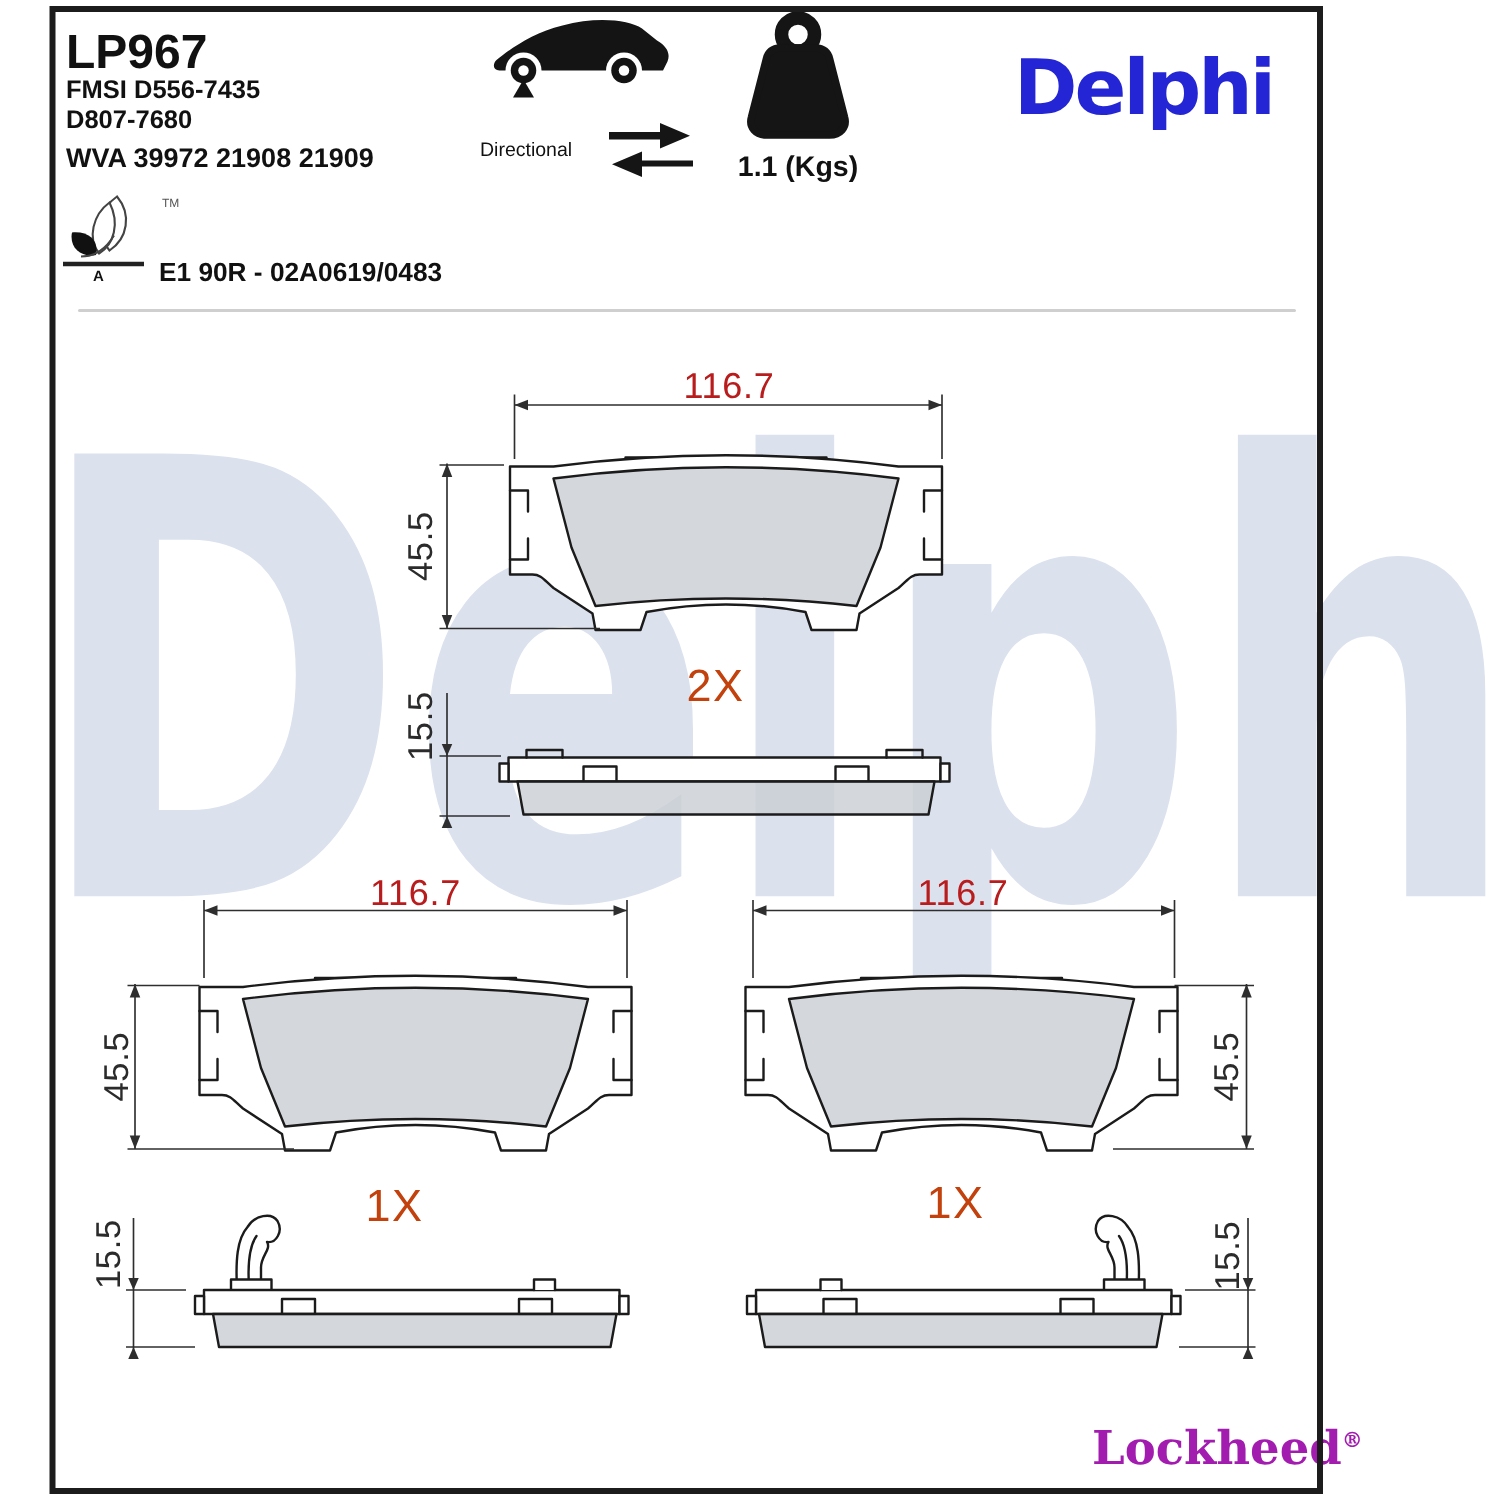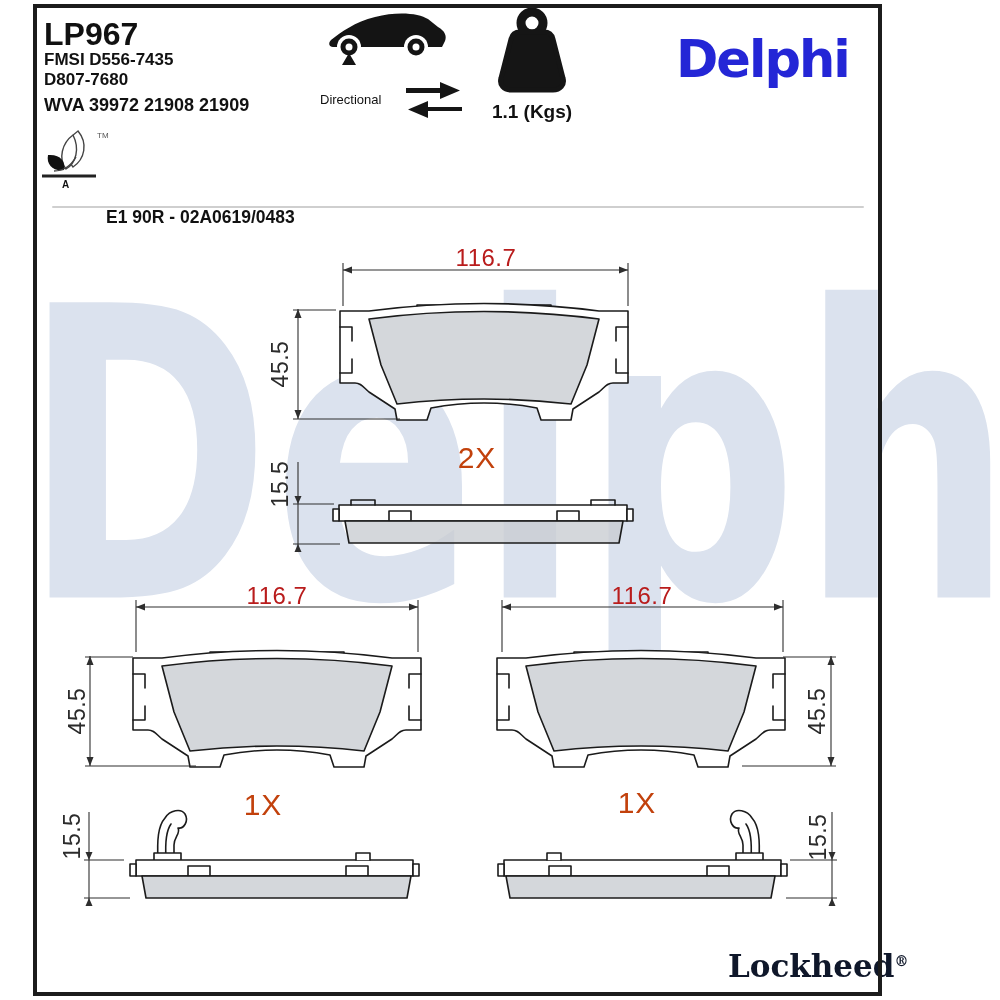--- a/index.html
+++ b/index.html
@@ -11,33 +11,33 @@
   .frame{position:absolute;left:33px;top:4px;width:849px;height:992px;border:4px solid #1c1c1c;
         box-sizing:border-box;z-index:6;pointer-events:none;}
   .hdr-part{position:absolute;left:44px;top:16px;font-size:32px;font-weight:bold;z-index:3;}
   .hdr-code{position:absolute;font-size:17px;font-weight:bold;z-index:3;}
   .hdr-wva{position:absolute;left:44px;top:95px;font-size:18px;font-weight:bold;z-index:3;}
   .directional{position:absolute;left:320px;top:92px;font-size:13px;z-index:3;}
   .weight-label{position:absolute;left:532px;top:101px;transform:translateX(-50%);
         font-size:19px;font-weight:bold;z-index:3;white-space:nowrap;}
   .logo{position:absolute;left:676px;top:34px;font-family:"DejaVu Sans",sans-serif;
         font-weight:bold;font-size:51px;letter-spacing:-2px;color:#2426d6;z-index:3;line-height:1;}
-  .eco-tm{position:absolute;left:97px;top:131px;font-size:8px;color:#555;z-index:3;}
+  .eco-tm{position:absolute;left:108px;top:131px;font-size:8px;color:#555;z-index:3;}
   .eco-a{position:absolute;left:62px;top:179px;font-size:10px;font-weight:bold;z-index:3;}
-  .approval{position:absolute;left:106px;top:171px;font-size:17.5px;font-weight:bold;z-index:3;margin-top:36px;}
+  .approval{position:absolute;left:106px;top:171px;font-size:17.5px;font-weight:bold;z-index:3;}
   .separator{position:absolute;left:52px;top:206px;width:812px;height:2px;background:#cfcfcf;
         border-radius:2px;z-index:3;}
   .hdim{position:absolute;transform:translateX(-50%);font-size:24px;color:#b91c1c;
         letter-spacing:.5px;z-index:3;white-space:nowrap;text-align:center;}
   .vdim{position:absolute;width:90px;height:26px;line-height:26px;text-align:center;
         transform:rotate(-90deg);font-size:23px;color:#2b2b2b;letter-spacing:.5px;z-index:3;}
   .qty{position:absolute;transform:translateX(-50%);font-size:30px;color:#c2410c;
         letter-spacing:1px;z-index:3;}
   .footer{position:absolute;left:728px;top:948px;font-family:"DejaVu Serif",serif;
-        font-weight:bold;font-size:31px;color:#0f172a;z-index:3;}
+        font-weight:bold;font-size:31px;color:#a21caf;z-index:3;}
   .footer sup{font-size:14px;}
   .icon{position:absolute;z-index:3;}
   .draw-svg{position:absolute;left:0;top:0;z-index:2;}
   .ln{stroke:#1b1b1b;stroke-width:1.6;stroke-linejoin:round;stroke-linecap:round;}
   .dl{stroke:#2e2e2e;stroke-width:1.1;fill:none;}
   .da{fill:#2e2e2e;stroke:none;}
 </style>
 </head>
 <body>
 

